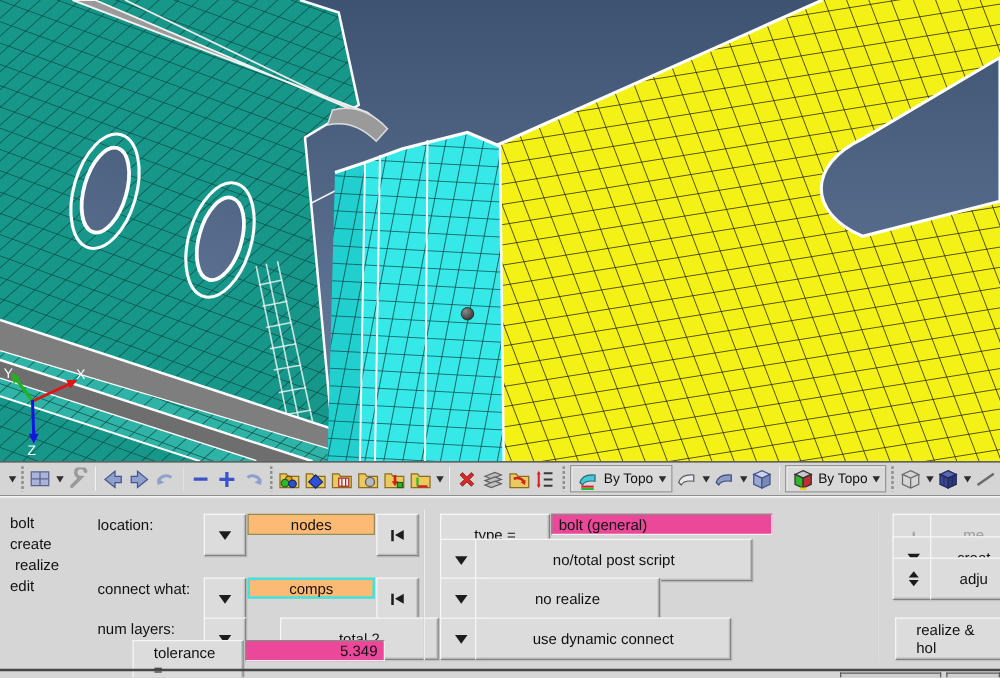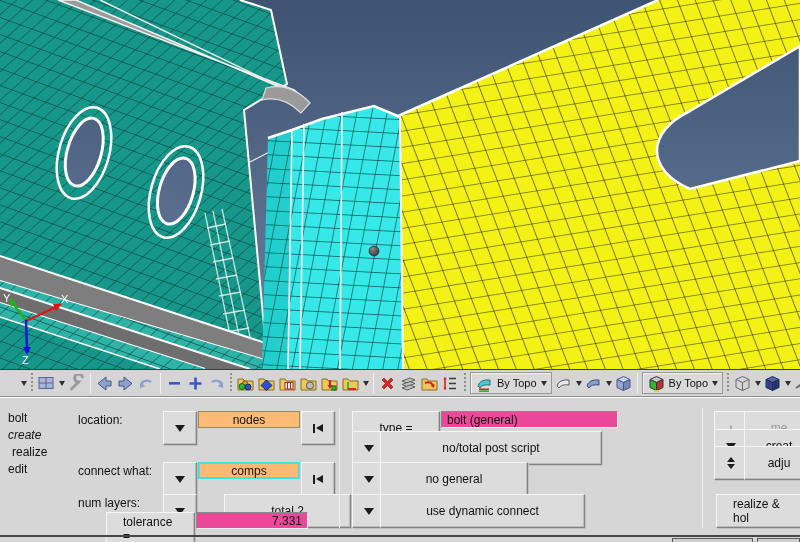--- a/index.html
+++ b/index.html
@@ -4,21 +4,21 @@
 <style>
   html,body{margin:0;padding:0;background:#d5d5d5;}
   *{box-sizing:border-box;}
   .stage{position:relative;width:800px;height:542px;overflow:hidden;
          font-family:"Liberation Sans",sans-serif;background:#d6d6d6;}
   
   .vp{position:absolute;left:0;top:0;width:800px;height:369px;display:block;}
   
   .toolbar{position:absolute;left:0;top:369px;width:800px;height:28px;
            background:#d5d5d5;border-top:1px solid #3c3c3c;border-bottom:1px solid #8d8d8d;
-           display:flex;align-items:center;gap:2px;padding:0 20px;overflow:hidden;}
+           display:flex;align-items:center;gap:2px;padding:0 6px;overflow:hidden;}
   .ti{width:19px;height:19px;flex:0 0 auto;}
   .sep{width:1px;height:20px;background:#9a9a9a;border-right:1px solid #f2f2f2;flex:0 0 auto;margin:0 2px;}
   .dsep{width:2px;height:20px;flex:0 0 auto;margin:0 2px;
         background:repeating-linear-gradient(#8f8f8f 0 2px,transparent 2px 4px);}
   .dd{width:0;height:0;border-left:3.5px solid transparent;border-right:3.5px solid transparent;
       border-top:5px solid #2d2d2d;flex:0 0 auto;margin-left:1px;}
   .combo{display:flex;align-items:center;gap:3px;height:22px;padding:0 4px;flex:0 0 auto;
          border:1px solid #979797;background:#d9d9d9;box-shadow:inset 1px 1px 0 #f3f3f3;}
   .combo .lbl{font-size:11px;color:#111;white-space:nowrap;}
   
@@ -297,21 +297,21 @@
     <div class="dd"></div>
     <svg class="ti" viewBox="0 0 19 19">
         <path d="M3,14 L16,5" stroke="#6a6a6a" stroke-width="2"></path>
       </svg>
 
   </div>
 
   <div class="panel">
 
     <div class="pl" style="left:8px;top:13px;">bolt</div>
-    <div class="pl" style="left:8px;top:30px;font-style:italic;">create</div>
+    <div class="pl" style="left:8px;top:30px;">create</div>
     <div class="pl" style="left:12px;top:47px;">realize</div>
     <div class="pl" style="left:8px;top:64px;">edit</div>
 
     <div class="pl" style="left:78px;top:15px;">location:</div>
     <div class="btn" style="left:163px;top:13px;width:33px;height:17px;">
         <div class="tri-down"></div>
       </div>
     <div class="yellow" style="left:198px;top:13px;width:102px;height:17px;">nodes</div>
     <div class="btn" style="left:301px;top:13px;width:24px;height:17px;">
         <div class="rst">
@@ -332,36 +332,36 @@
         </div>
       </div>
 
     <div class="pl" style="left:78px;top:98px;">num layers:</div>
     <div class="btn" style="left:163px;top:96px;width:33px;height:17px;">
         <div class="tri-down"></div>
       </div>
     <div class="btn" style="left:184px;top:96px;width:127px;height:17px;margin-left:40px;">total 2</div>
 
     <div class="btn" style="left:106px;top:114px;width:89px;height:17px;">tolerance =</div>
-    <div class="field right" style="left:196px;top:114px;width:112px;height:17px;">7.331</div>
+    <div class="field right" style="left:196px;top:114px;width:112px;height:17px;">5.349</div>
 
     <div class="vsep" style="left:339px;top:10px;height:120px;"></div>
 
     <div class="btn" style="left:352px;top:13px;width:88px;height:17px;">type =</div>
     <div class="field left" style="left:441px;top:13px;width:177px;height:17px;">bolt (general)</div>
 
     <div class="btn" style="left:352px;top:33px;width:27px;height:16px;">
         <div class="tri-down"></div>
       </div>
     <div class="btn" style="left:380px;top:33px;width:222px;height:16px;">no/total post script</div>
 
     <div class="btn" style="left:352px;top:64px;width:27px;height:16px;">
         <div class="tri-down"></div>
       </div>
-    <div class="btn" style="left:380px;top:64px;width:148px;height:16px;">no general</div>
+    <div class="btn" style="left:380px;top:64px;width:148px;height:16px;">no realize</div>
 
     <div class="btn" style="left:352px;top:96px;width:27px;height:16px;">
         <div class="tri-down"></div>
       </div>
     <div class="btn" style="left:380px;top:96px;width:205px;height:16px;">use dynamic connect</div>
 
     <div class="vsep" style="left:702px;top:10px;height:120px;"></div>
 
     <div class="btn disabled" style="left:714px;top:13px;width:29px;height:17px;">
         <div class="pin"></div>

